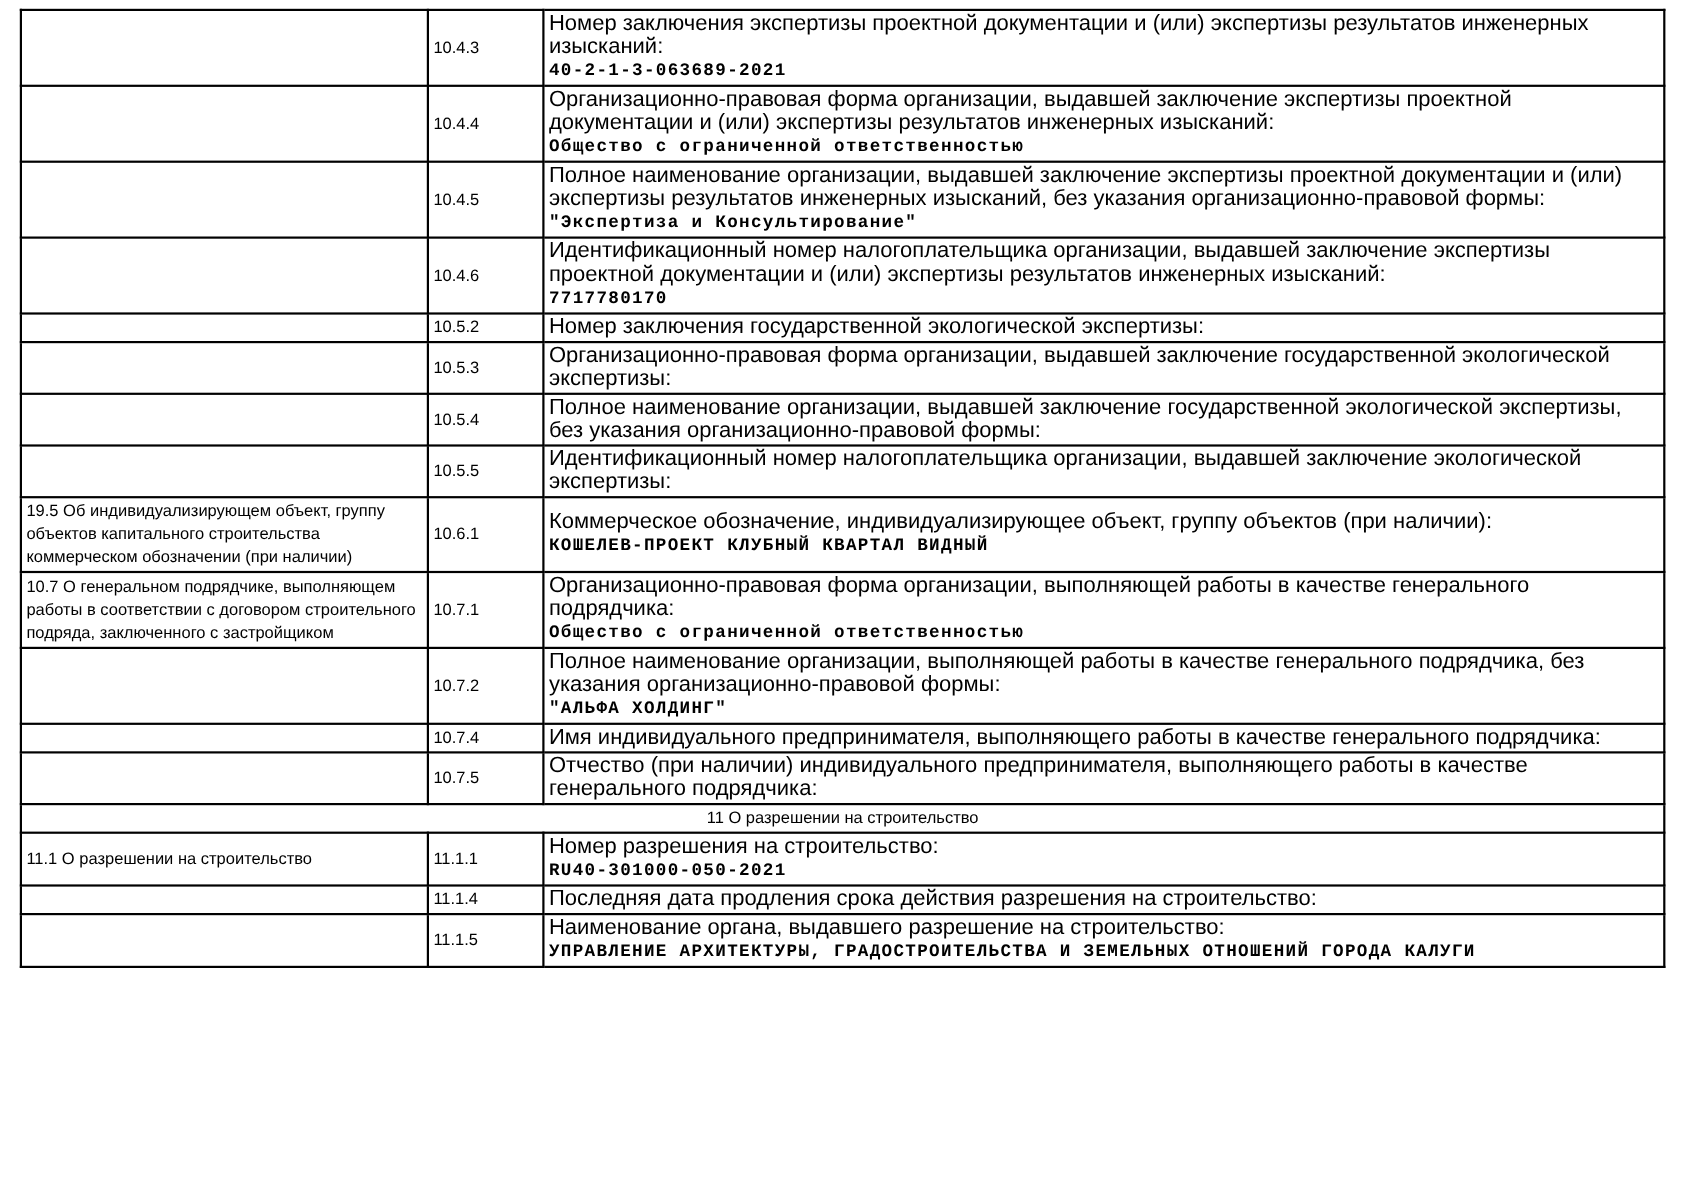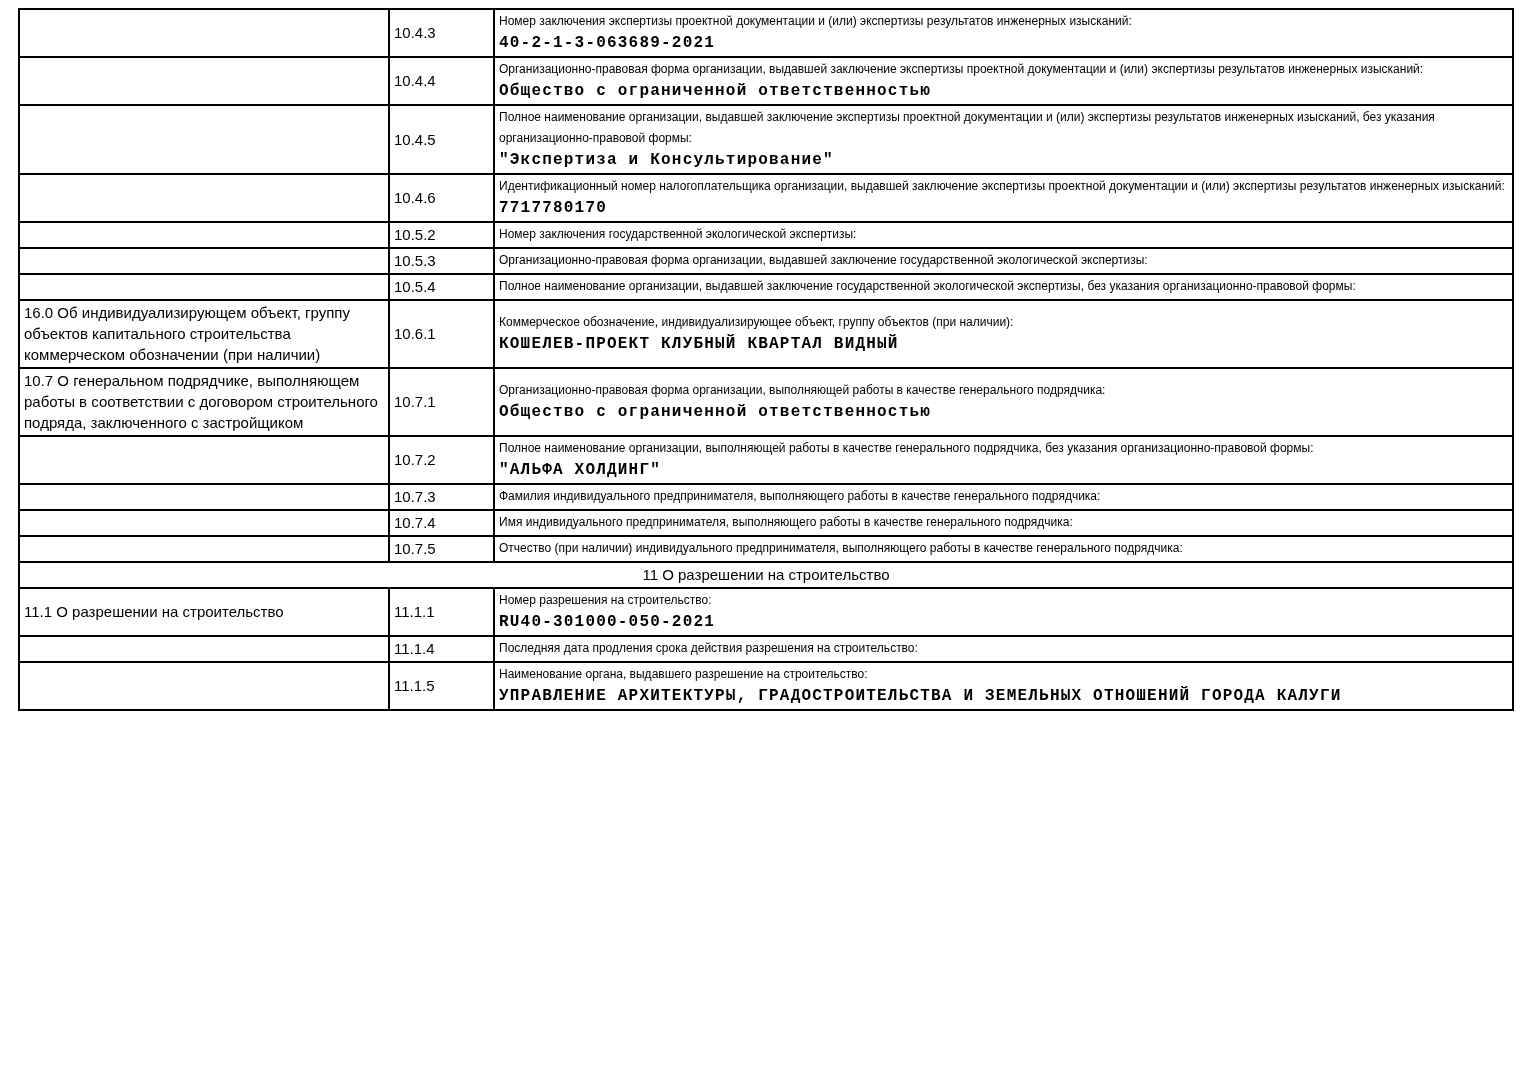--- a/index.html
+++ b/index.html
@@ -26,21 +26,21 @@
     padding: 1px 4px 2px 4px;
     font-size: 15px;
     line-height: 21px;
     word-wrap: break-word;
   }
   col.c1 { width: 370px; }
   col.c2 { width: 105px; }
   col.c3 { width: 1019px; }
   td.c2 { font-size: 16px; padding-left: 5px; }
   td.sec { font-size: 15.5px; padding: 2px 4px; text-align: center; }
-  .lbl { font-size: 12px; line-height: 21px; }
+  .lbl { font-size: 20px; line-height: 21px; }
   .val {
     font-family: Liberation Mono, monospace;
     font-weight: bold;
     font-size: 16px;
     line-height: 22px;
     letter-spacing: 1.2px;
   }
 </style>
 </head>
 <body>
@@ -100,48 +100,48 @@
           </td>
         </tr>
         <tr>
           <td class="c1"></td>
           <td class="c2">10.5.4</td>
           <td class="c3">
             <div class="lbl">Полное наименование организации, выдавшей заключение государственной экологической экспертизы, без указания организационно-правовой формы:</div>
           </td>
         </tr>
         <tr>
-          <td class="c1">16.0 Об индивидуализирующем объект, группу объектов капитального строительства коммерческом обозначении (при наличии)</td>
+          <td class="c1"></td>
+          <td class="c2">10.5.5</td>
+          <td class="c3">
+            <div class="lbl">Идентификационный номер налогоплательщика организации, выдавшей заключение экологической экспертизы:</div>
+          </td>
+        </tr>
+        <tr>
+          <td class="c1">19.5 Об индивидуализирующем объект, группу объектов капитального строительства коммерческом обозначении (при наличии)</td>
           <td class="c2">10.6.1</td>
           <td class="c3">
             <div class="lbl">Коммерческое обозначение, индивидуализирующее объект, группу объектов (при наличии):</div>
             <div class="val">КОШЕЛЕВ-ПРОЕКТ КЛУБНЫЙ КВАРТАЛ ВИДНЫЙ</div>
           </td>
         </tr>
         <tr>
           <td class="c1">10.7 О генеральном подрядчике, выполняющем работы в соответствии с договором строительного подряда, заключенного с застройщиком</td>
           <td class="c2">10.7.1</td>
           <td class="c3">
             <div class="lbl">Организационно-правовая форма организации, выполняющей работы в качестве генерального подрядчика:</div>
             <div class="val">Общество с ограниченной ответственностью</div>
           </td>
         </tr>
         <tr>
           <td class="c1"></td>
           <td class="c2">10.7.2</td>
           <td class="c3">
             <div class="lbl">Полное наименование организации, выполняющей работы в качестве генерального подрядчика, без указания организационно-правовой формы:</div>
             <div class="val">"АЛЬФА ХОЛДИНГ"</div>
-          </td>
-        </tr>
-        <tr>
-          <td class="c1"></td>
-          <td class="c2">10.7.3</td>
-          <td class="c3">
-            <div class="lbl">Фамилия индивидуального предпринимателя, выполняющего работы в качестве генерального подрядчика:</div>
           </td>
         </tr>
         <tr>
           <td class="c1"></td>
           <td class="c2">10.7.4</td>
           <td class="c3">
             <div class="lbl">Имя индивидуального предпринимателя, выполняющего работы в качестве генерального подрядчика:</div>
           </td>
         </tr>
         <tr>

